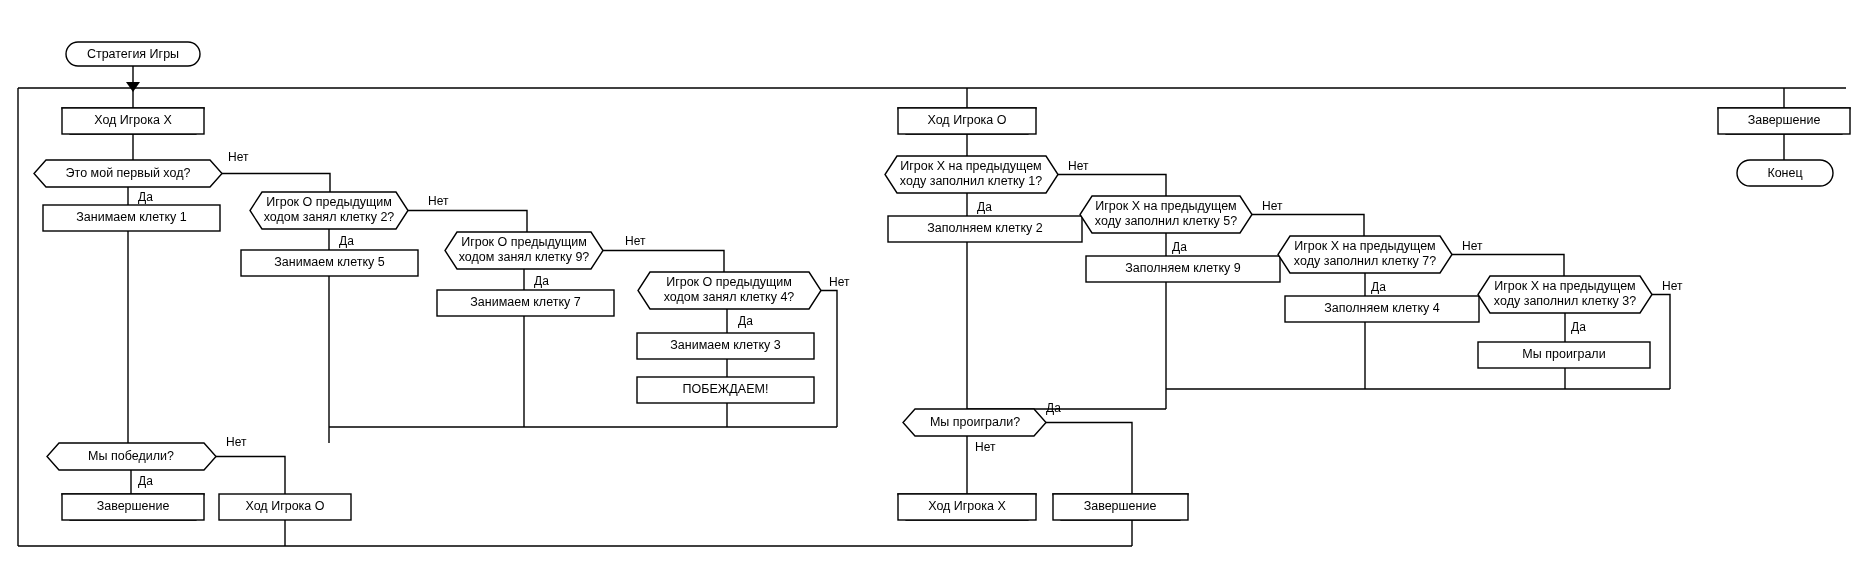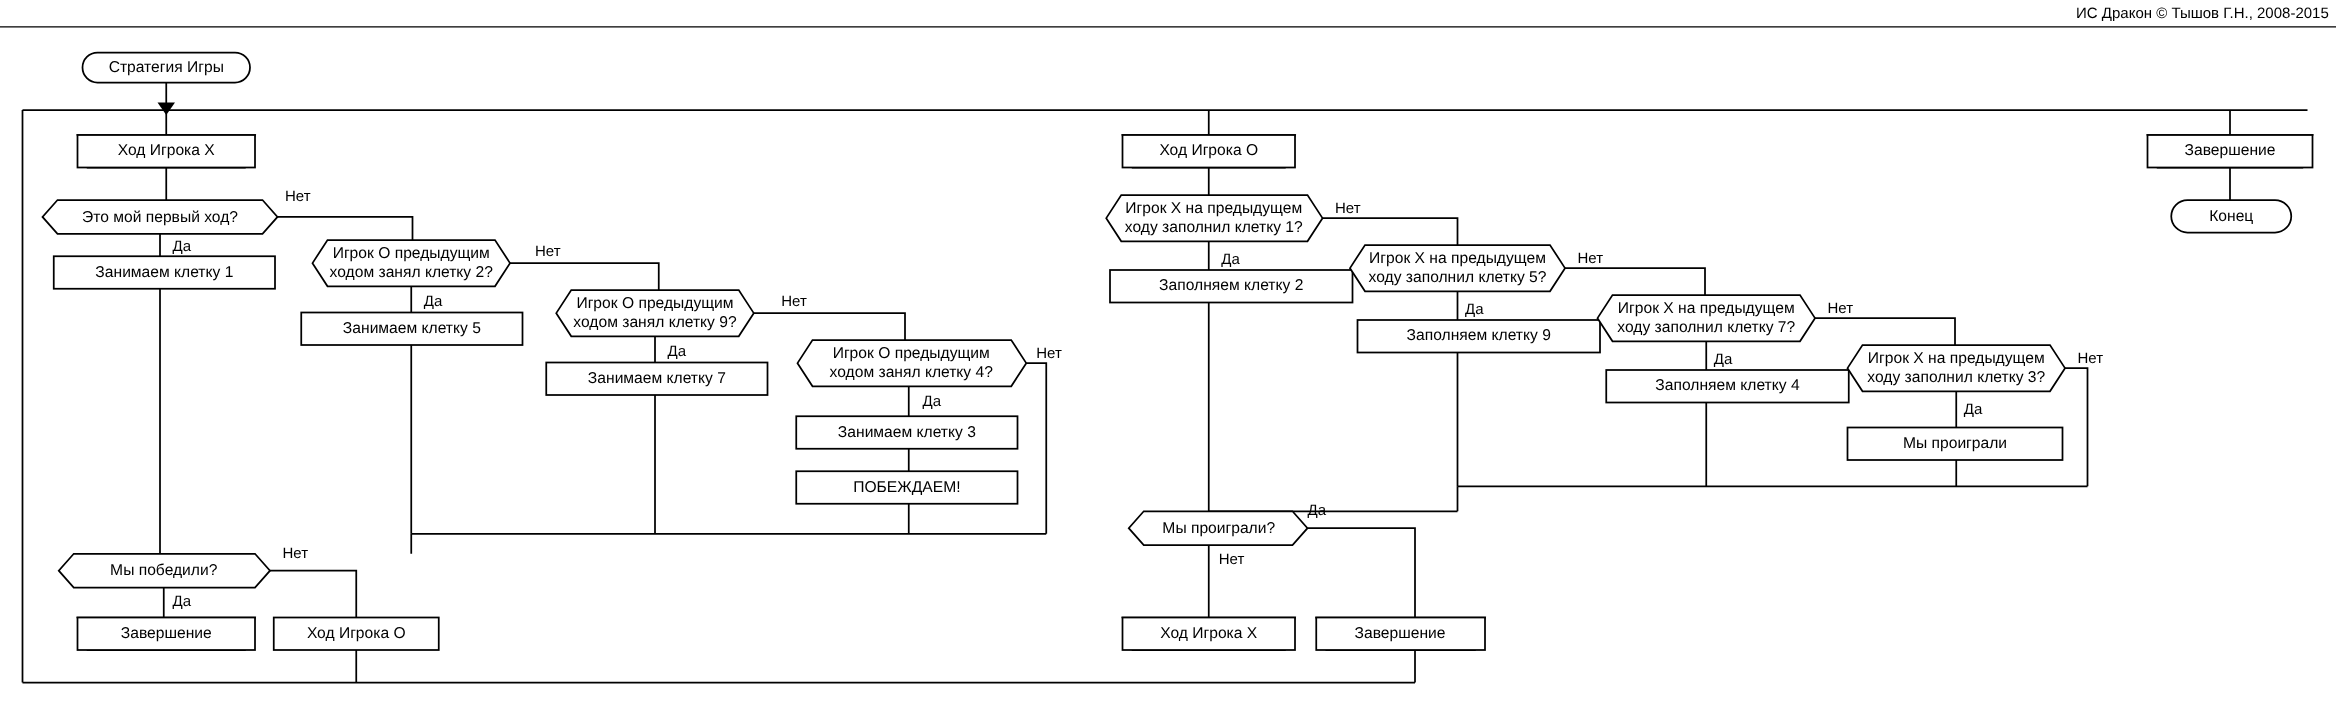--- a/index.html
+++ b/index.html
@@ -66,23 +66,20 @@
   }
   .shadow {
     fill: #000000;
   }
 </style>
 </head>
 <body>
 
 <div id="root">
 
-  <div class="header-bar">
-    <div class="header-text">ИС Дракон © Тышов Г.Н., 2008-2015</div>
-  </div>
 
   <svg class="canvas" width="1869" height="564" viewBox="0 0 1869 564">
 
     <g>
       <path class="shape" d="M 78 42 L 188 42 A 12 12 0 0 1 188 66 L 78 66 A 12 12 0 0 1 78 42 Z"></path>
       <text class="node-label" x="133" y="54.5">Стратегия Игры</text>
     </g>
 
     <path class="line" d="M 133 66 L 133 88"></path>
 

